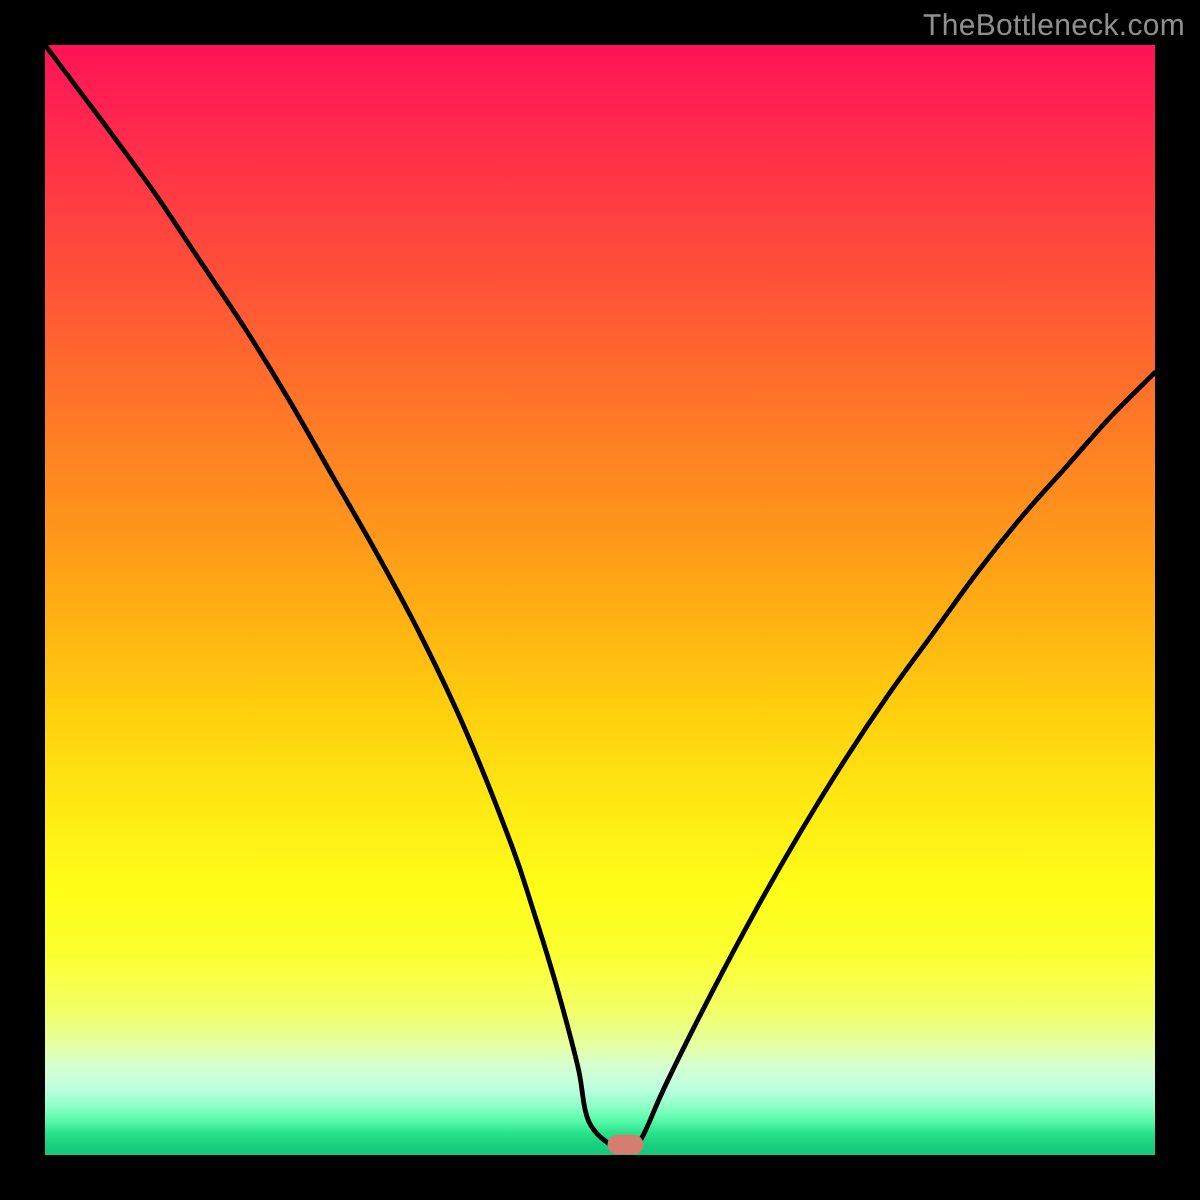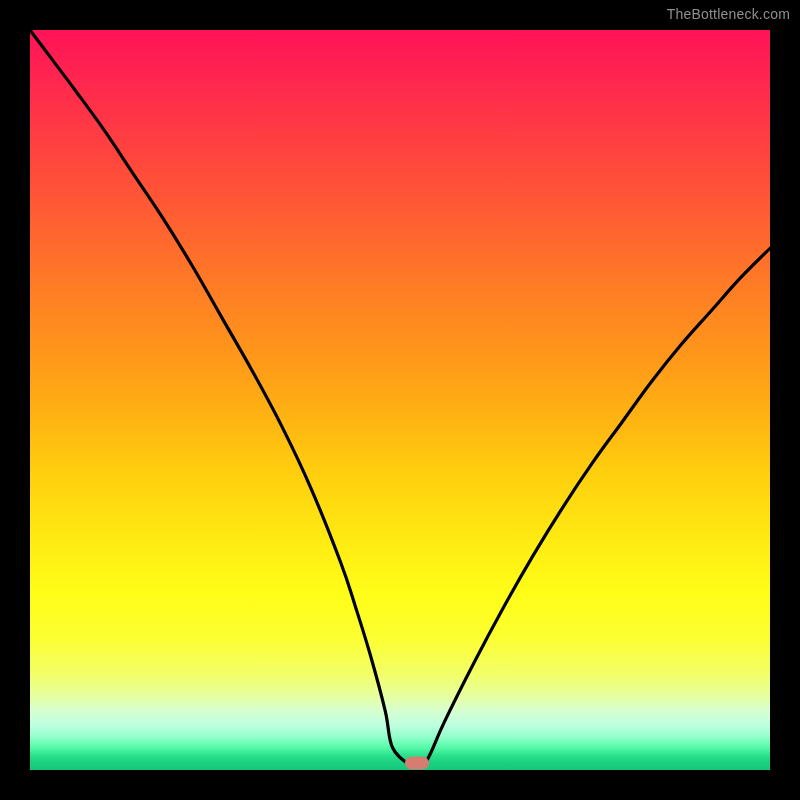--- a/index.html
+++ b/index.html
@@ -64,21 +64,21 @@
     height: 13px;
     background: #d67d72;
     border-radius: 7px;
     transform: translate(-50%, -50%);
   }
   .watermark {
     position: absolute;
     top: 6px;
     right: 10px;
     color: #8f8f8f;
-    font-size: 14px;
+    font-size: 20px;
     font-weight: 400;
     letter-spacing: 0.2px;
   }
 </style>
 </head>
 <body>
 
 <div class="stage">
 
   <div class="plot">

